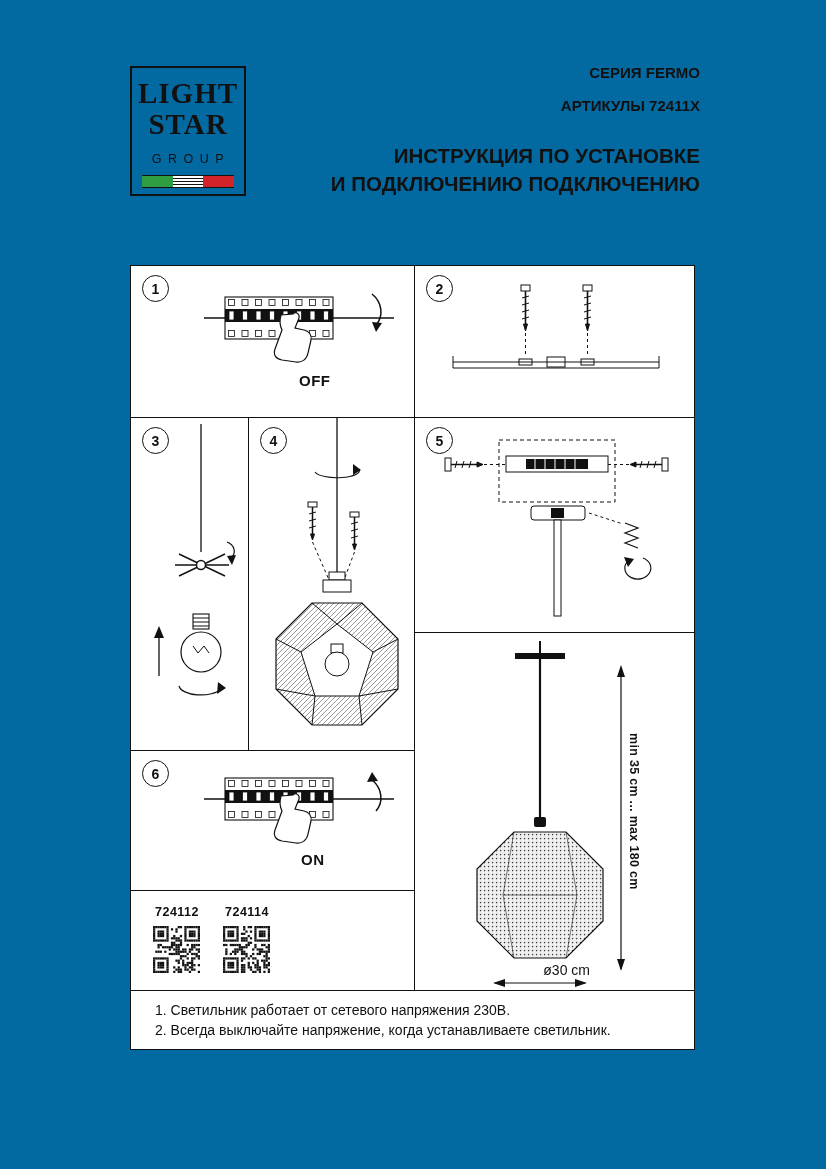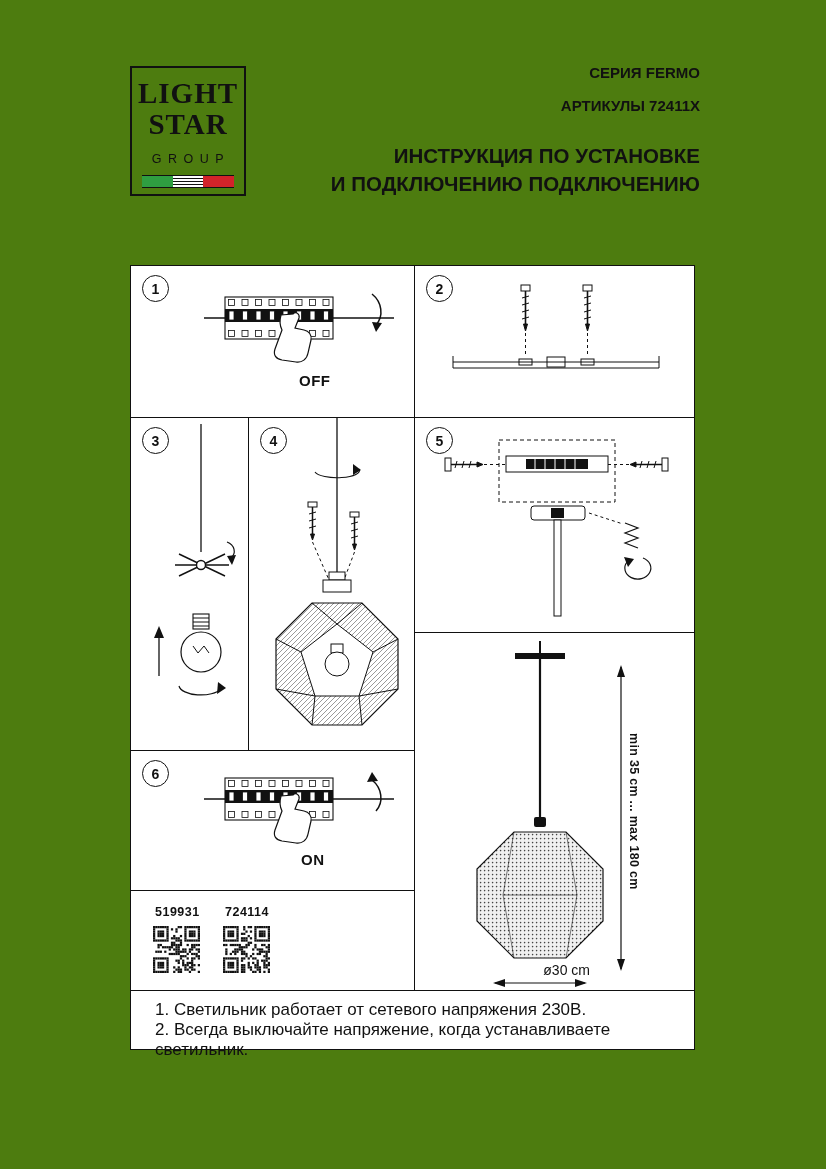--- a/index.html
+++ b/index.html
@@ -1,17 +1,17 @@
 <!DOCTYPE html>
 <html><head>
 <meta charset="utf-8">
 <style>
   * { box-sizing: border-box; margin: 0; padding: 0; }
   body { background:#fff; font-family:"Liberation Sans","DejaVu Sans",sans-serif; color:#111; }
-  .page { position:relative; width:826px; height:1169px; background:#4d7c0f; overflow:hidden; }
+  .page { position:relative; width:826px; height:1169px; background:#0369a1; overflow:hidden; }
 
   
   .logo-box { position:absolute; left:130px; top:66px; width:116px; height:130px; border:2px solid #111; text-align:center; padding-top:10px; }
   .logo-main { font-family:"Liberation Serif","DejaVu Serif",serif; font-weight:700; font-size:29px; line-height:31px; letter-spacing:1px; }
   .logo-group { font-size:12.5px; letter-spacing:6.5px; margin-top:12px; text-indent:6px; }
   .logo-flag { display:flex; height:13px; margin:9px 10px 0 10px; border-top:1px solid #111; border-bottom:1px solid #111; }
   .flag-seg { flex:1; height:100%; }
   .flag-mid { background: repeating-linear-gradient(180deg, #fff 0 2px, #111 2px 3px); }
 
   
@@ -30,21 +30,21 @@
   
   .dim-v { position:absolute; left:212px; top:100px; writing-mode:vertical-rl; font-size:12.5px; font-weight:700; letter-spacing:0.3px; }
   .dim-h { position:absolute; left:75px; top:329px; width:100px; text-align:right; font-size:14px; font-weight:400; }
 
   
   .code-label { position:absolute; font-size:12.5px; font-weight:600; letter-spacing:0.5px; }
   .qr { position:absolute; }
 
   
   .notes { padding:9px 0 0 24px; }
-  .note-line { font-size:17px; line-height:20px; }
+  .note-line { font-size:14px; line-height:20px; }
 
   .footer { position:absolute; left:0; top:1098px; width:100%; text-align:center; font-size:17.5px; font-weight:700; }
 </style>
 </head>
 <body>
 
 <div class="page">
 
   <div class="logo-box">
     <div class="logo-main">LIGHT</div>
@@ -352,21 +352,21 @@
       </g>
       <g>
         <path d="M187,48 c8,-9 6,-23 -4,-31" fill="none" stroke="#111" stroke-width="1.5"></path>
         <polygon points="178,19 183,9 189,18" fill="#111"></polygon>
       </g>
     </svg>
     <div class="state-label" style="left:170px;top:100px">ON</div>
   </div>
 
   <div class="box" style="left:130px;top:890px;width:285px;height:101px">
-    <div class="code-label" style="left:24px;top:14px">519931</div>
+    <div class="code-label" style="left:24px;top:14px">724112</div>
     <div class="code-label" style="left:94px;top:14px">724114</div>
     <svg class="qr" style="left:22px;top:35px" width="47" height="47" viewBox="0 0 47 47" fill="#111">
         <rect x="0.00" y="0.00" width="2.24" height="2.24"></rect>
         <rect x="2.24" y="0.00" width="2.24" height="2.24"></rect>
         <rect x="4.48" y="0.00" width="2.24" height="2.24"></rect>
         <rect x="6.71" y="0.00" width="2.24" height="2.24"></rect>
         <rect x="8.95" y="0.00" width="2.24" height="2.24"></rect>
         <rect x="11.19" y="0.00" width="2.24" height="2.24"></rect>
         <rect x="13.43" y="0.00" width="2.24" height="2.24"></rect>
         <rect x="0.00" y="2.24" width="2.24" height="2.24"></rect>

